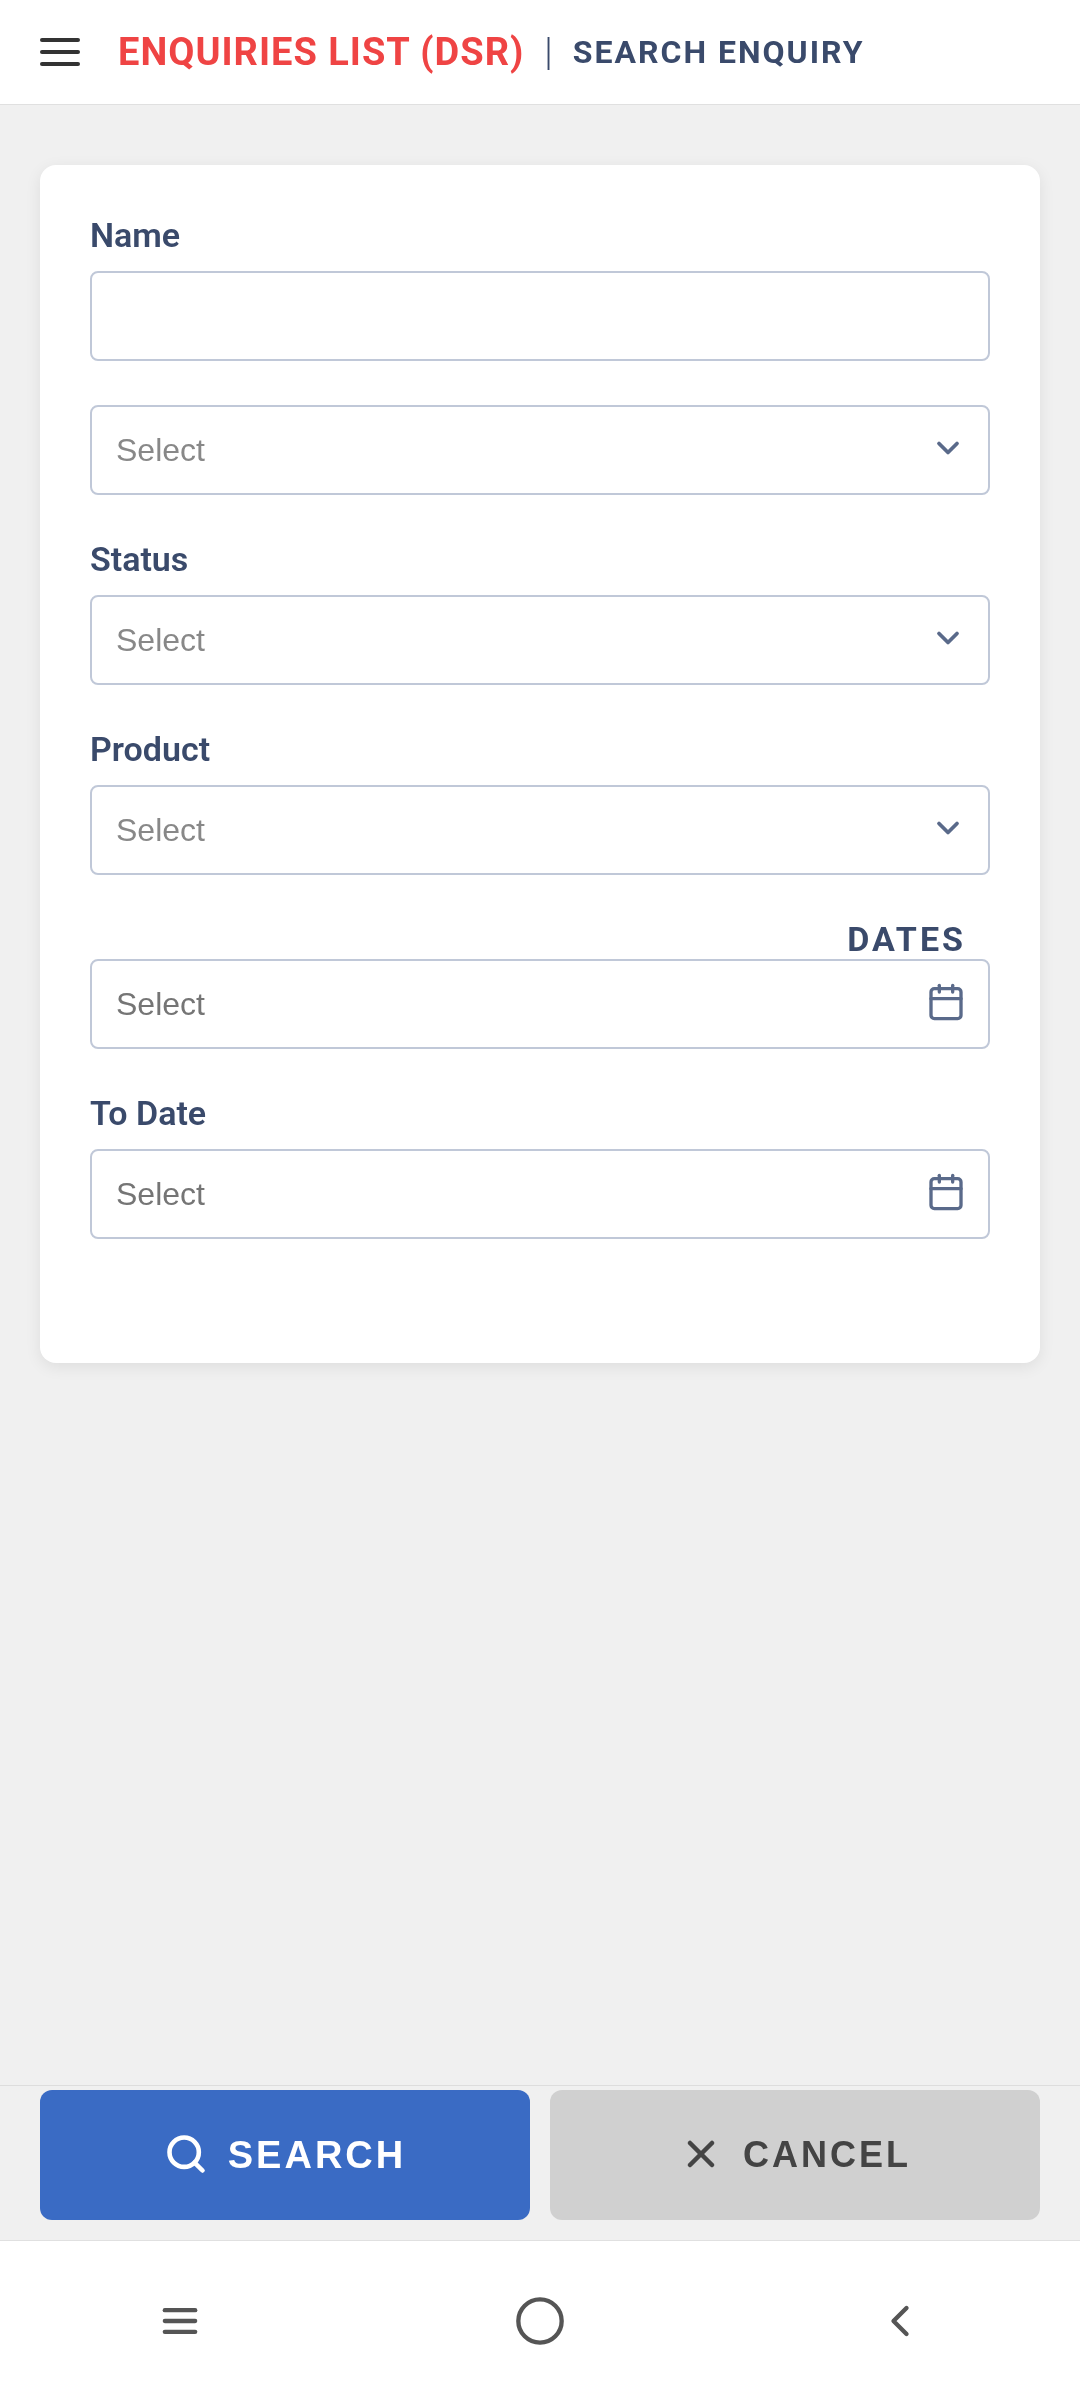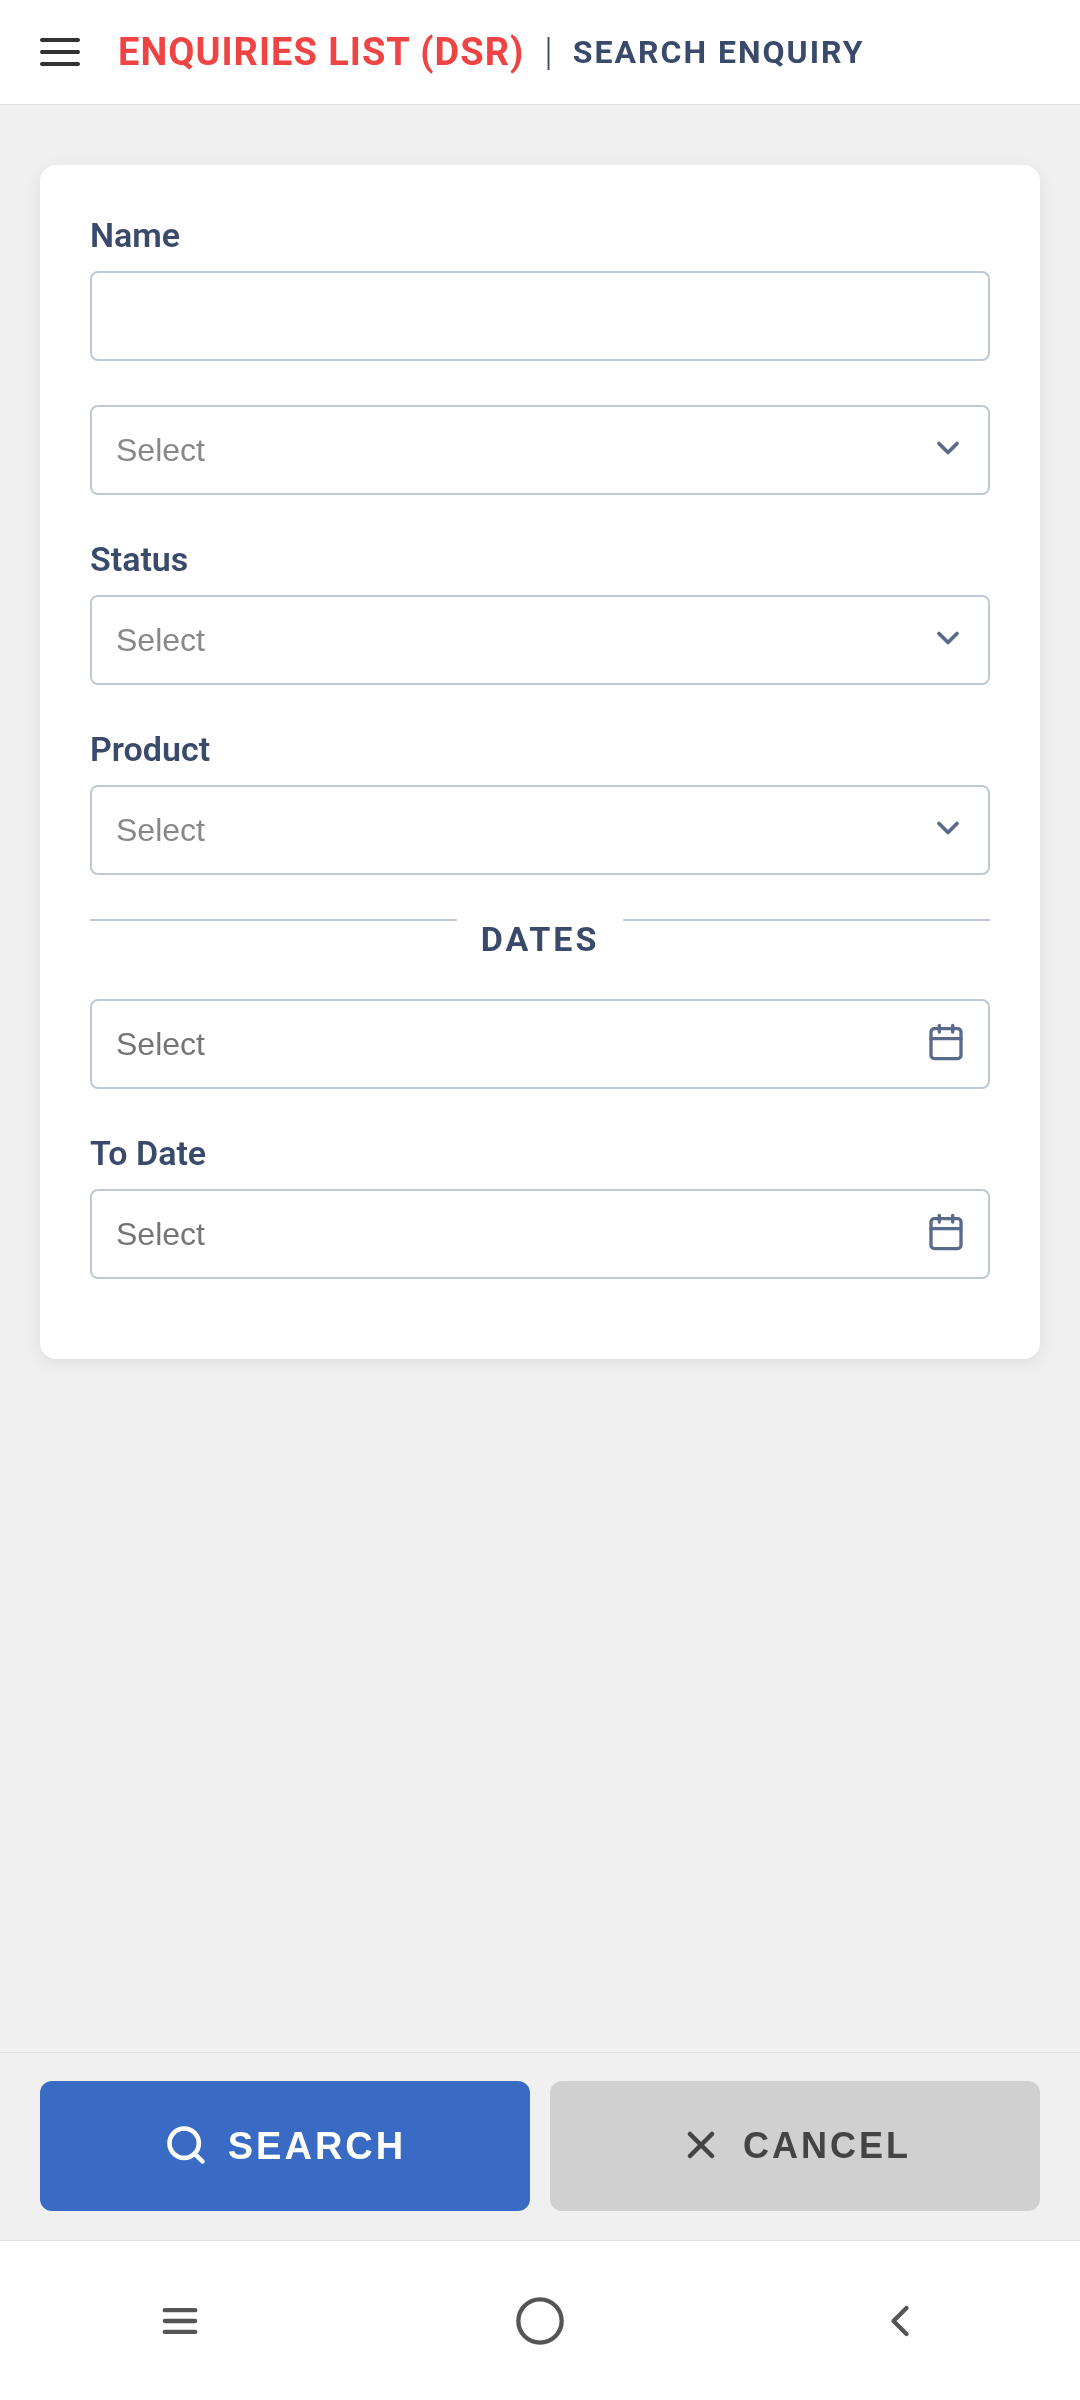--- a/index.html
+++ b/index.html
@@ -65,21 +65,21 @@
       font-weight: 700;
       color: #3a4a6b;
       letter-spacing: 2px;
     }
 
     
     .form-card {
       background-color: #ffffff;
       border-radius: 16px;
       margin: 60px 40px;
-      padding: 50px 50px 36px 50px;
+      padding: 50px 50px 80px 50px;
       box-shadow: 0 4px 16px rgba(0,0,0,0.08);
     }
 
     .form-group {
       margin-bottom: 44px;
     }
 
     .form-label {
       font-size: 34px;
       font-weight: 600;
@@ -130,23 +130,23 @@
     }
 
     .chevron-icon svg {
       width: 36px;
       height: 36px;
     }
 
     
     .dates-divider {
       display: flex;
-      align-items: flex-start;
-      margin-bottom: 40px;
+      align-items: flex-end;
       margin-top: 10px;
+      flex-direction: column;
     }
 
     .divider-line {
       flex: 1;
       height: 2px;
       background-color: #c0c8d8;
     }
 
     .dates-label {
       font-size: 34px;
@@ -184,26 +184,26 @@
     }
 
     .calendar-icon svg {
       width: 40px;
       height: 40px;
     }
 
     
     .action-bar {
       position: absolute;
-      bottom: 161px;
+      bottom: 176px;
       left: 0;
       right: 0;
       display: flex;
       background-color: #f0f0f0;
-      padding: 28px 40px;
+      padding: 4px 40px;
       gap: 20px;
       border-top: 1px solid #ddd;
     }
 
     .btn-search {
       flex: 1;
       height: 130px;
       background-color: #3a6bc4;
       border: none;
       border-radius: 12px;

